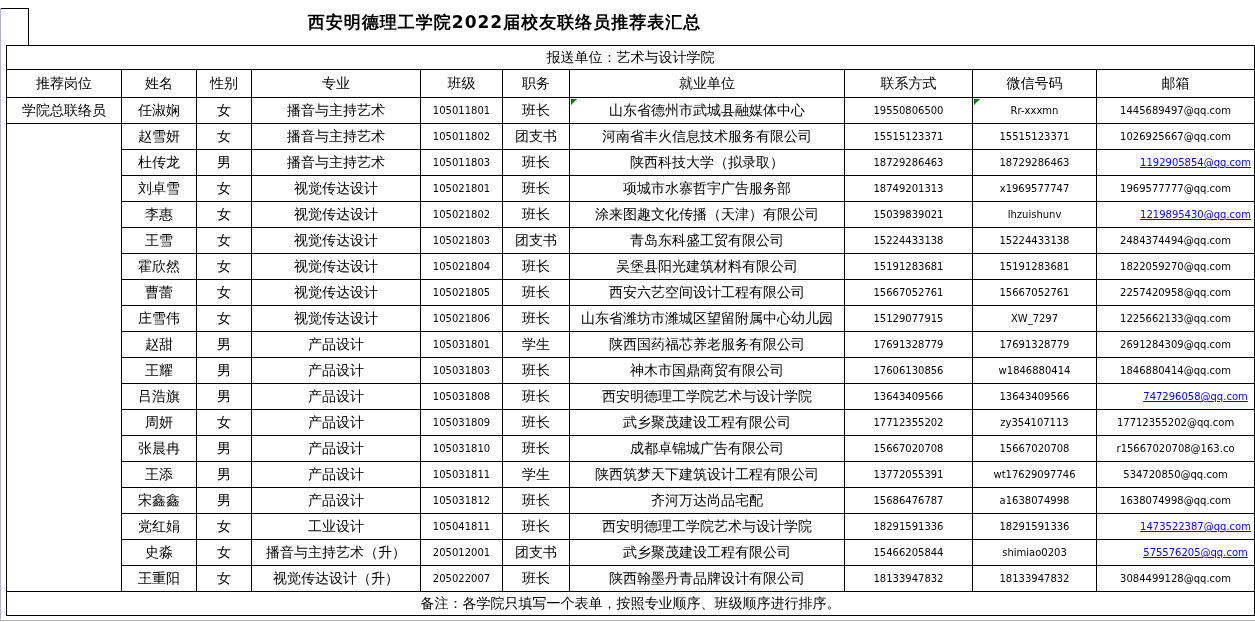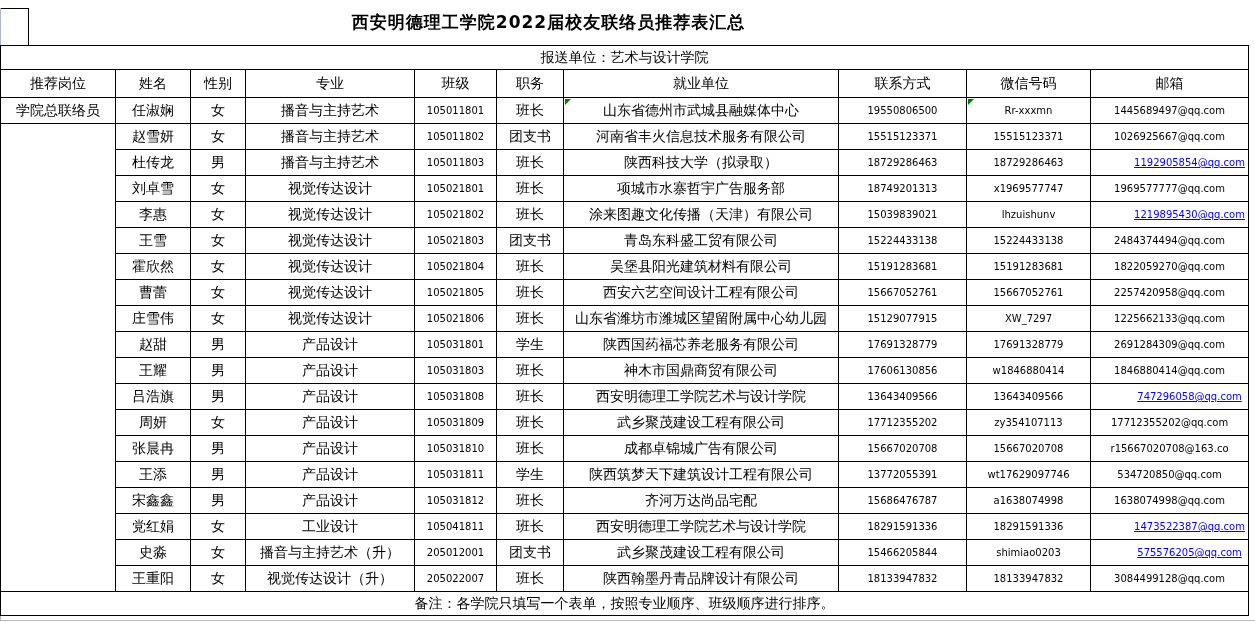--- a/index.html
+++ b/index.html
@@ -5,29 +5,29 @@
   html,body{margin:0;padding:0;}
   body{
     width:1255px;height:622px;position:relative;background:#ffffff;
     font-family:"DejaVu Sans","Liberation Sans",sans-serif;color:#000;
     overflow:hidden;
   }
   
   .title-row{
     position:absolute;top:0;left:0;width:1009px;height:45px;
     display:flex;align-items:center;justify-content:center;
-    font-size:17px;font-weight:bold;letter-spacing:1px;padding-left:44px;
+    font-size:17px;font-weight:bold;letter-spacing:1px;
   }
   
   .artifact-h{position:absolute;top:8px;left:0;width:29px;height:1px;background:#000;}
   .artifact-v{position:absolute;top:8px;left:28px;width:1px;height:37px;background:#000;}
   .left-edge{position:absolute;top:8px;left:0;width:1px;height:612px;background:#aeb6cc;}
   .bottom-edge{position:absolute;top:620px;left:0;width:1255px;height:1px;background:#b7b7b7;}
 
-  .table-wrap{position:absolute;top:45px;left:0;}
+  .table-wrap{position:absolute;top:45px;left:6px;}
   table{border-collapse:collapse;table-layout:fixed;width:1248px;}
   td,th{
     border:1px solid #000;padding:0 2px;text-align:center;vertical-align:middle;
     font-size:14px;font-weight:normal;overflow:hidden;white-space:nowrap;
     position:relative;
   }
   tr.report-row td{height:23px;font-size:14px;}
   tr.header-row th{height:27px;}
   tr.data-row td{height:25px;}
   tr.remark-row td{height:23px;}

